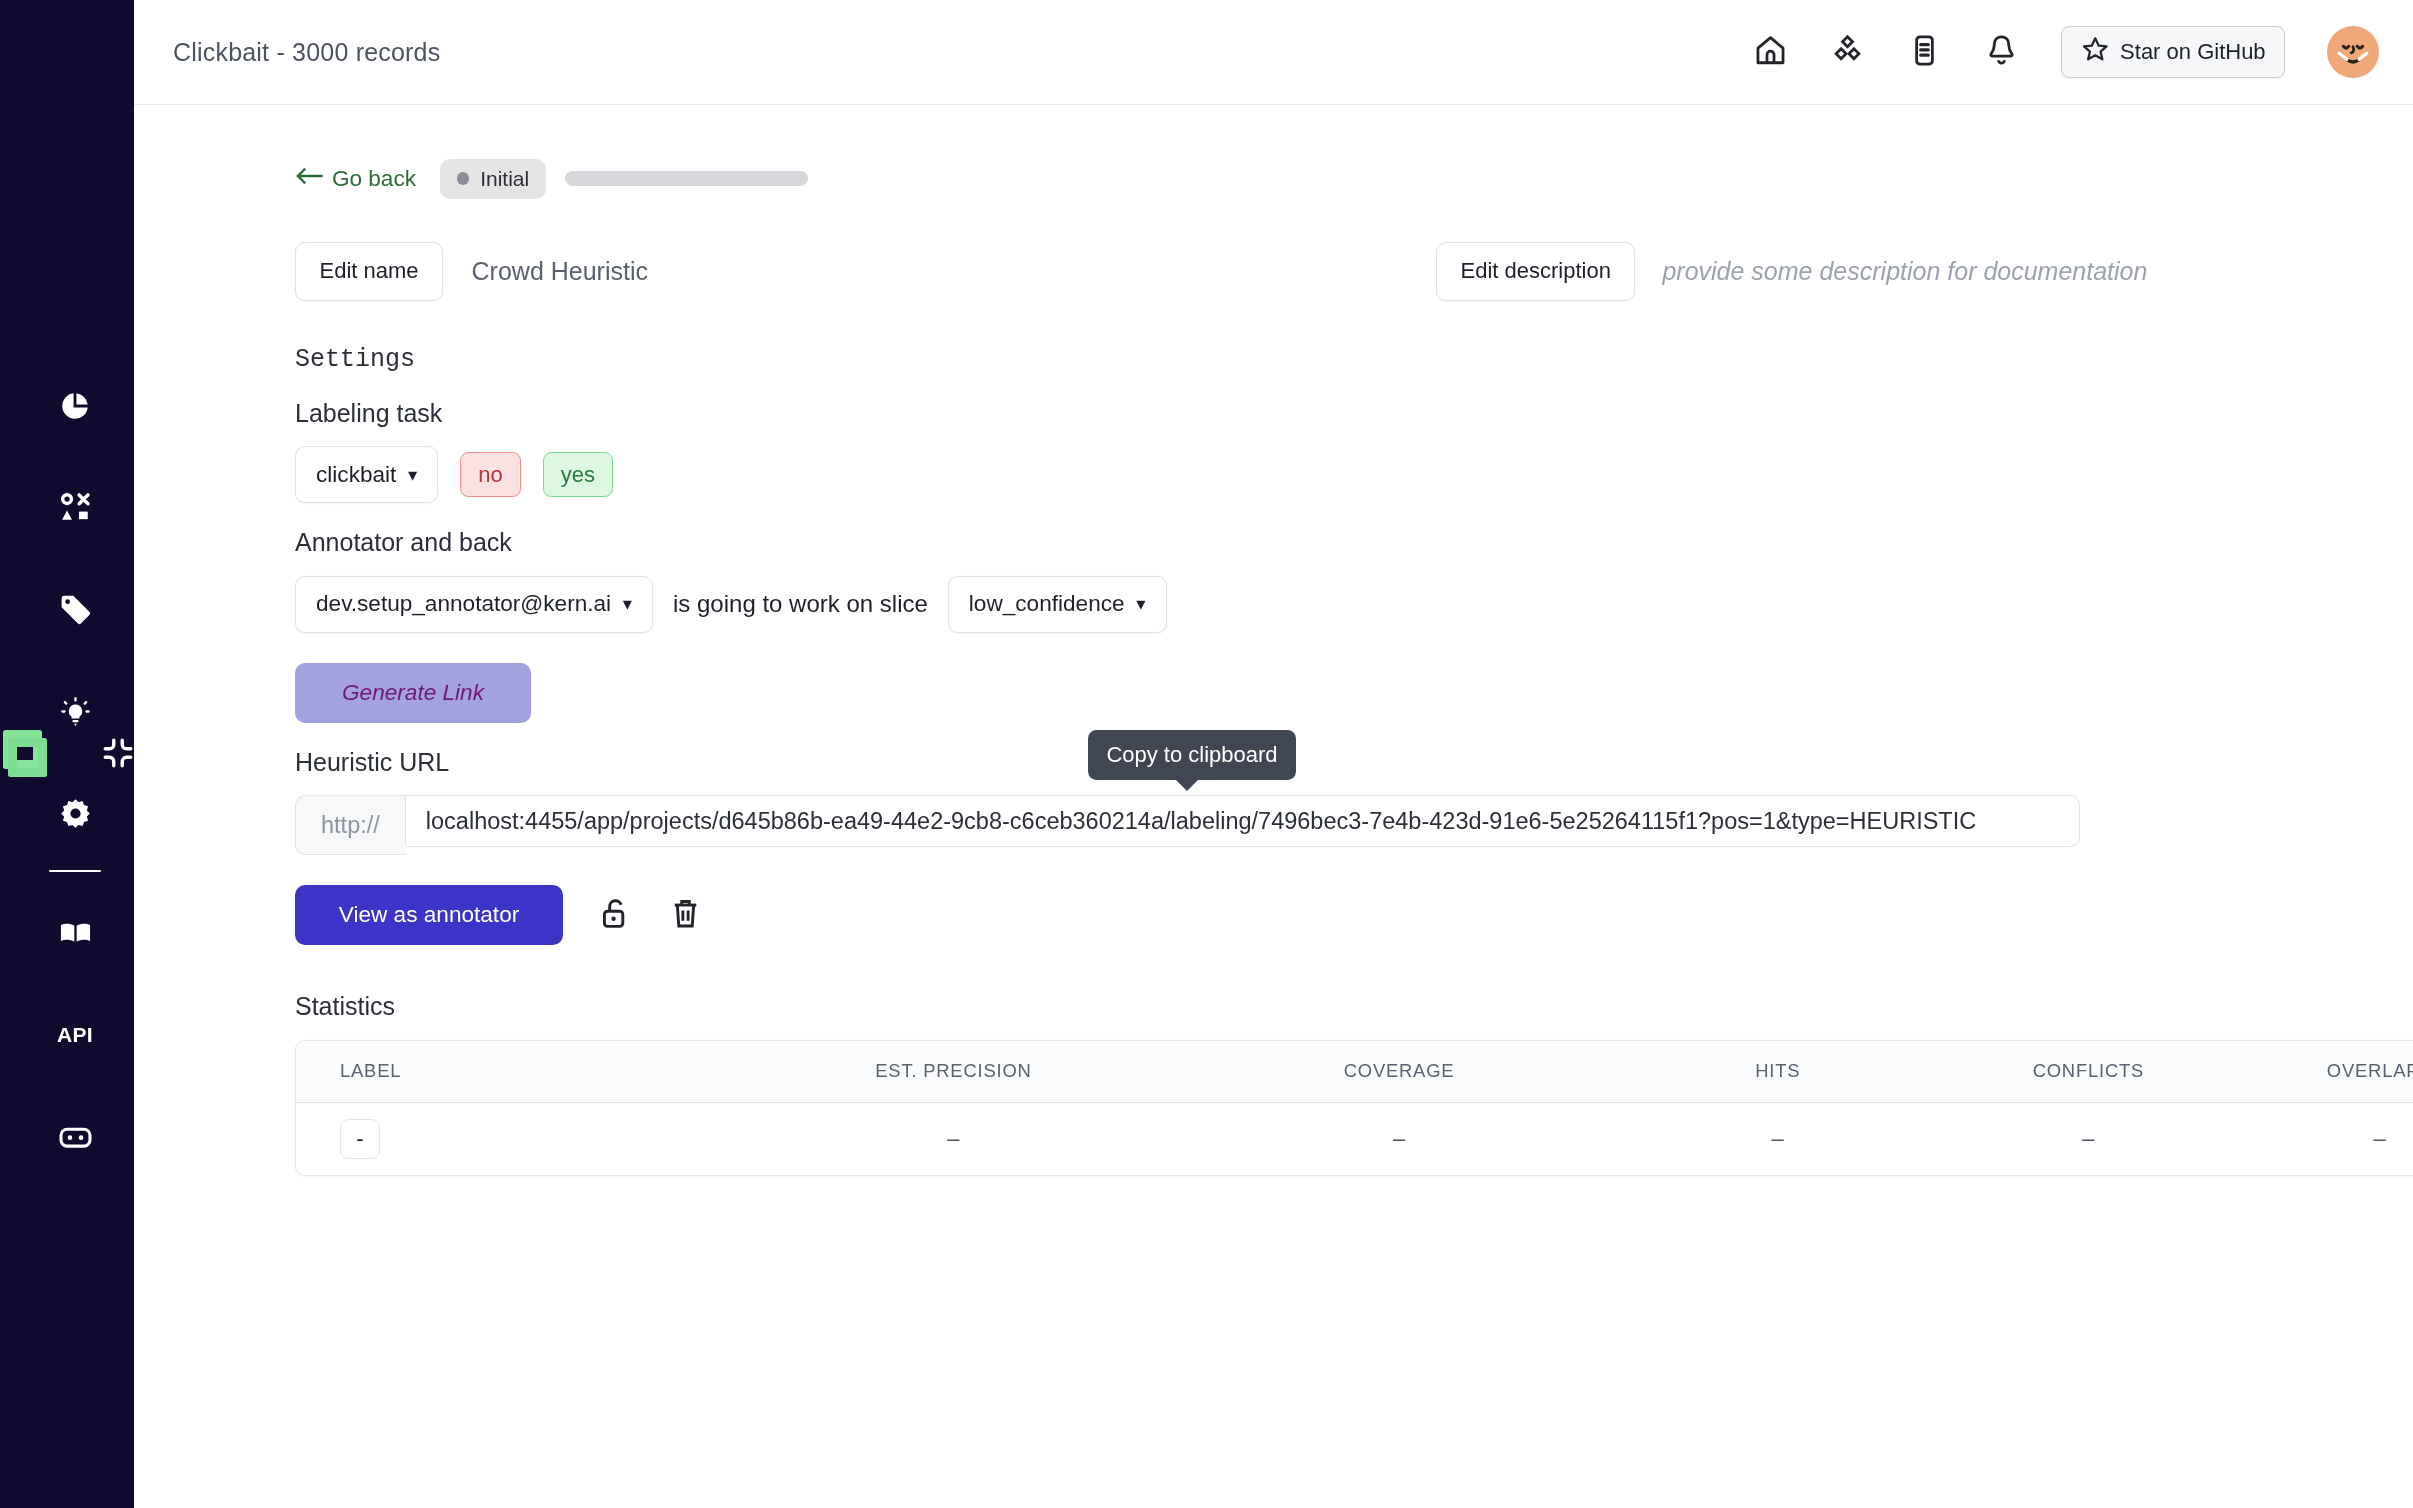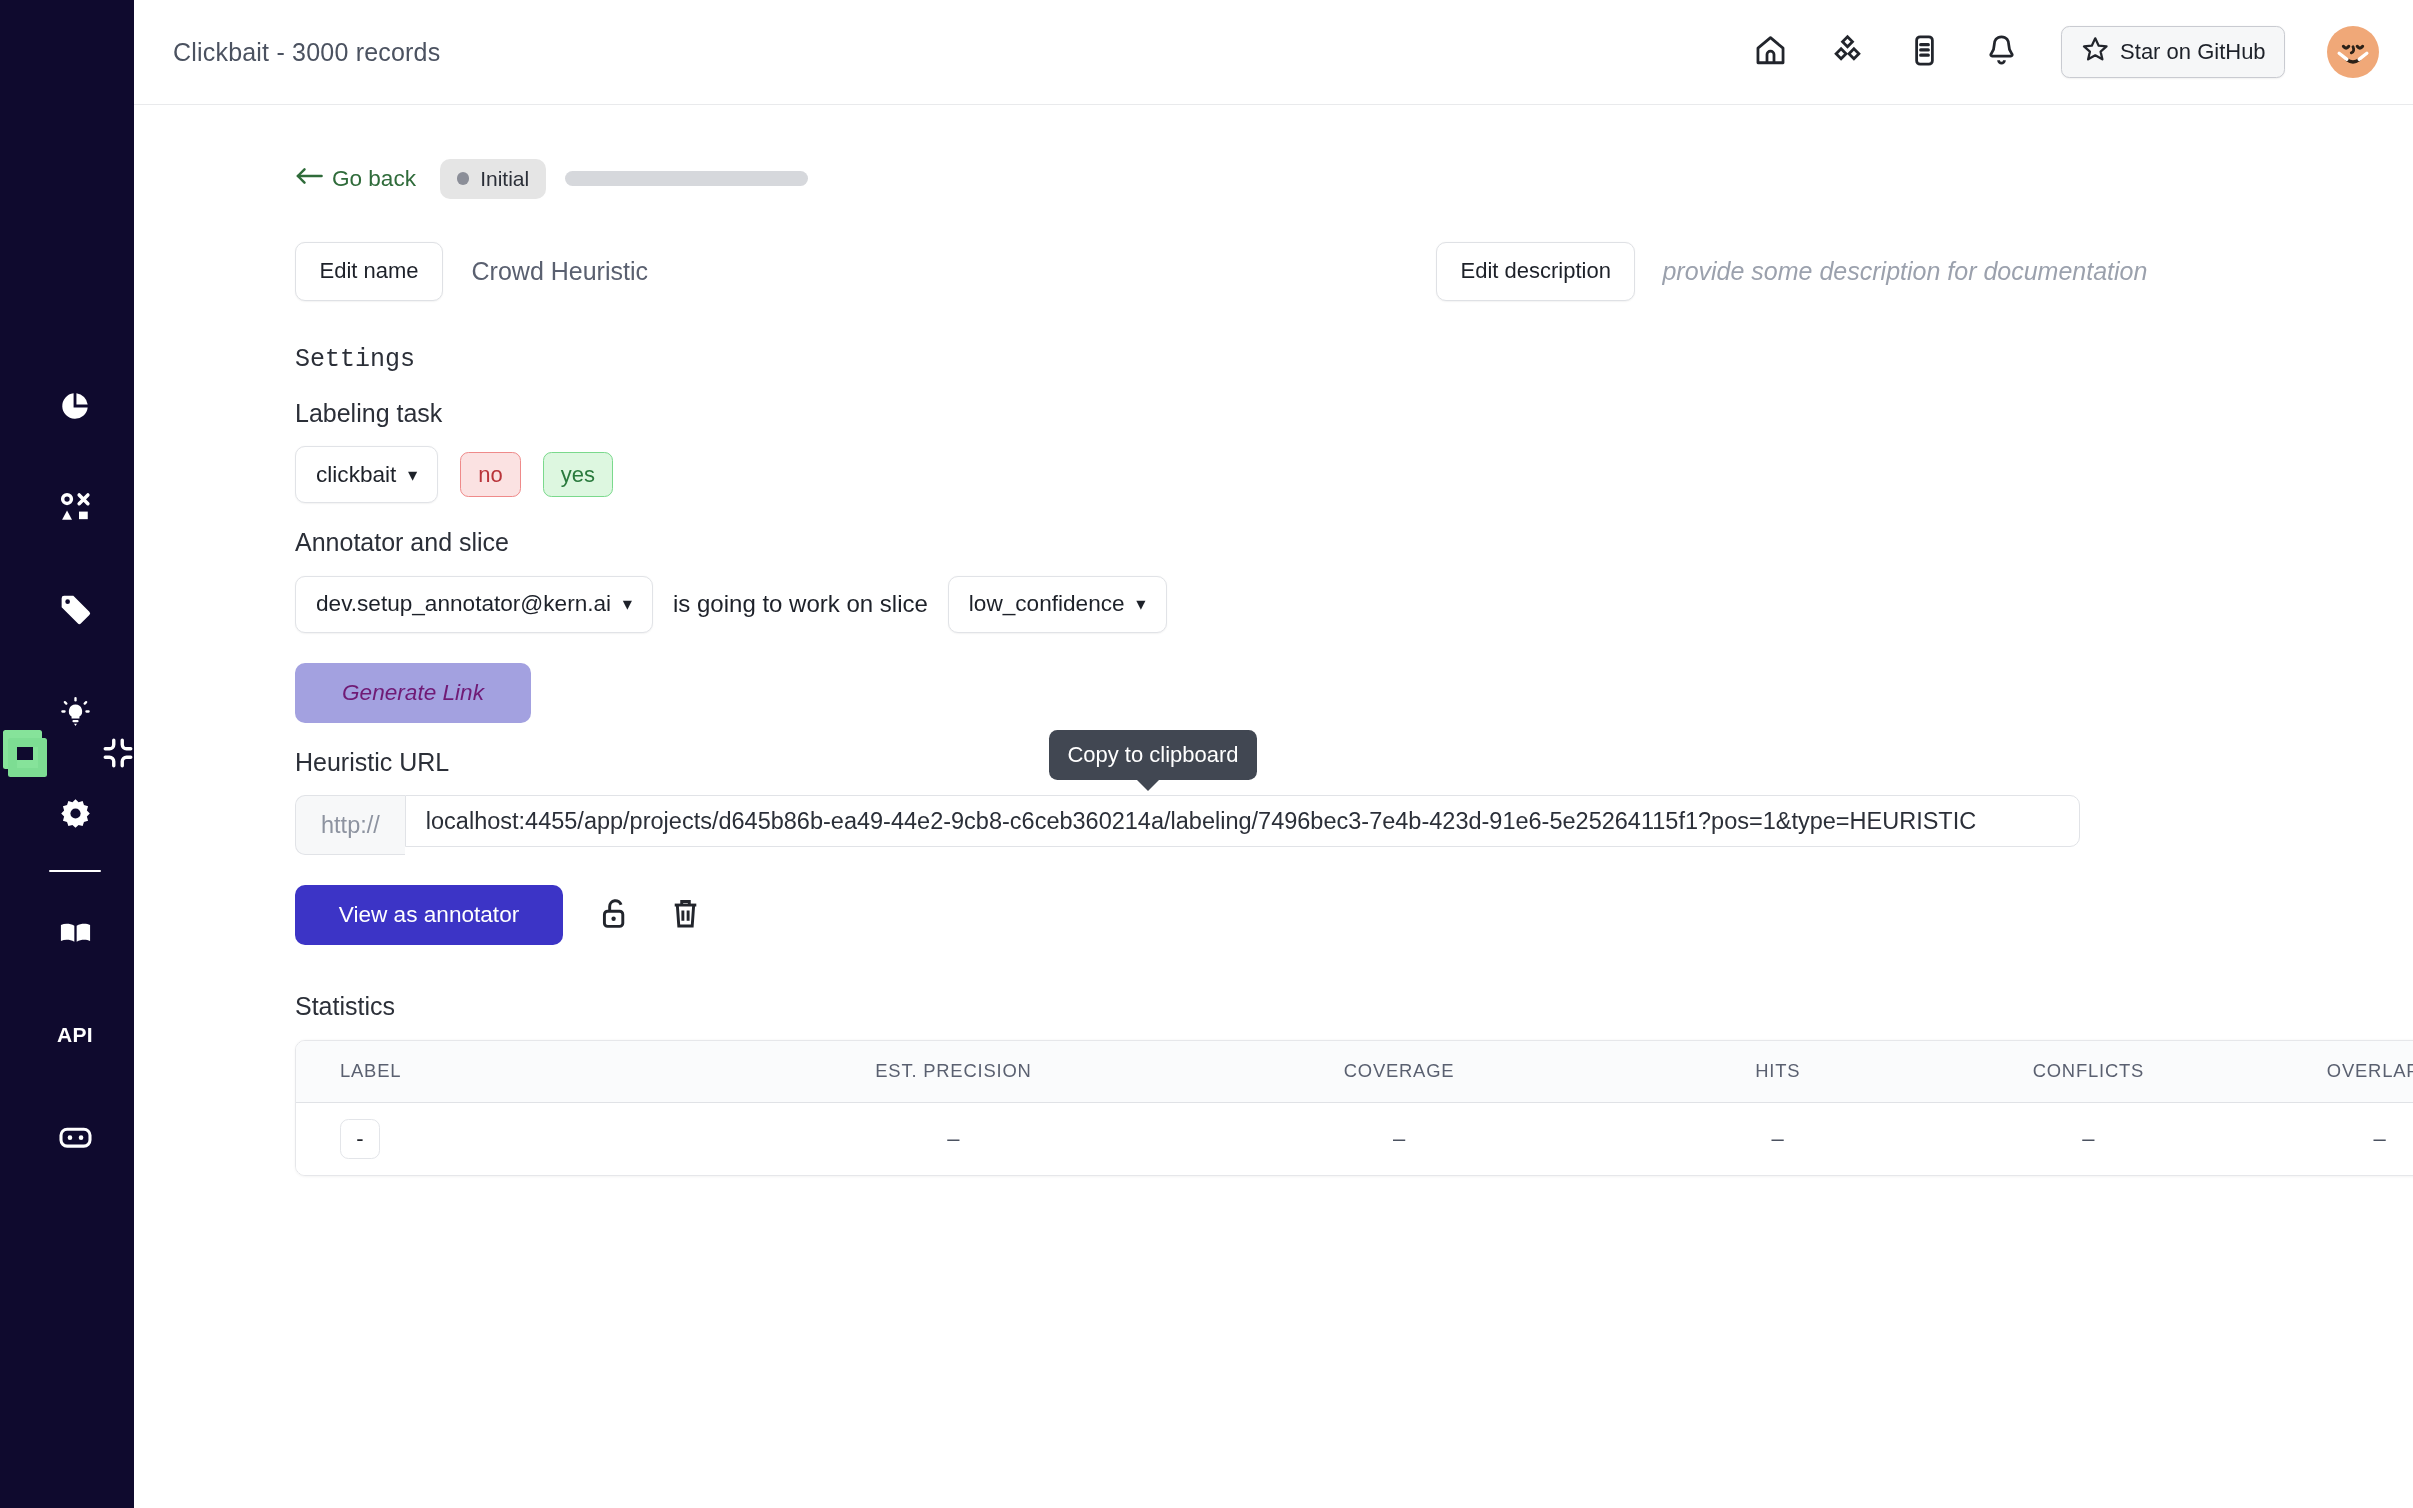--- a/index.html
+++ b/index.html
@@ -130,21 +130,21 @@
     border-radius: 10px 0 0 10px; background:#f7f8f9;
     display:flex; align-items:center; padding: 0 25px;
     font-size: 23.5px; color:#8d93a0; height: 60px;
   }
   .url-input {
     flex:1 1 auto; border:1.7px solid #e1e3e7; border-radius: 0 10px 10px 0;
     background:#fff; display:flex; align-items:center; padding: 0 20px;
     font-size: 23.5px; color:#2b2f38; height: 52px; white-space: nowrap; overflow: hidden;
   }
   .tooltip {
-    position:absolute; left: 754px; top: -65px;
+    position:absolute; left: 793px; top: -65px;
     background:#414752; color:#fff; border-radius: 8.4px;
     padding: 11.7px 18.4px; font-size: 22px; white-space:nowrap;
   }
   .tooltip:after {
     content:""; position:absolute; left: 88px; bottom: -11px;
     border-left: 11.7px solid transparent; border-right: 11.7px solid transparent;
     border-top: 11.7px solid #414752;
   }
 
   .actions { display:flex; align-items:center; margin-top: 30px; gap: 0; }
@@ -396,21 +396,21 @@
 
       <div class="row">
         <div class="select">
           <span>clickbait</span>
           <span class="caret">▾</span>
         </div>
         <div class="tag tag-no">no</div>
         <div class="tag tag-yes">yes</div>
       </div>
 
-      <div class="sub-label">Annotator and slice</div>
+      <div class="sub-label">Annotator and back</div>
 
       <div class="row">
         <div class="select">
           <span>dev.setup_annotator@kern.ai</span>
           <span class="caret">▾</span>
         </div>
         <span class="mid-text">is going to work on slice</span>
         <div class="select">
           <span>low_confidence</span>
           <span class="caret">▾</span>

